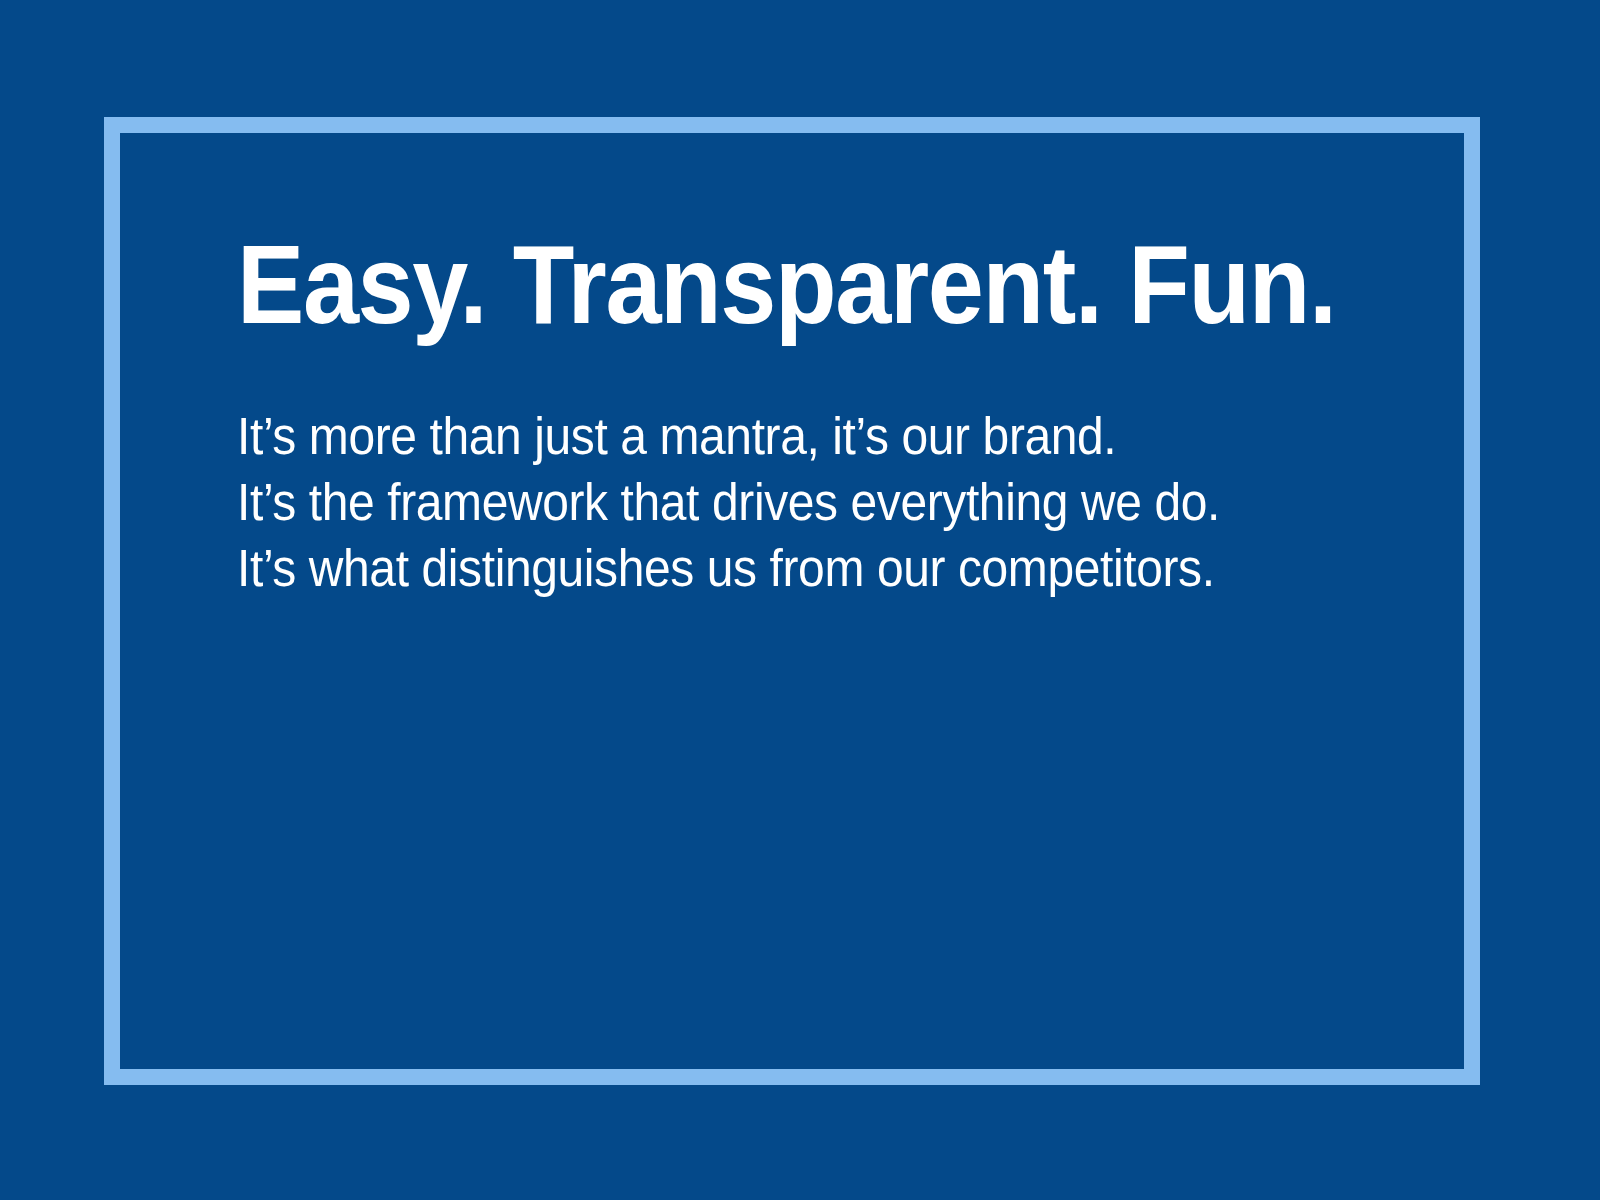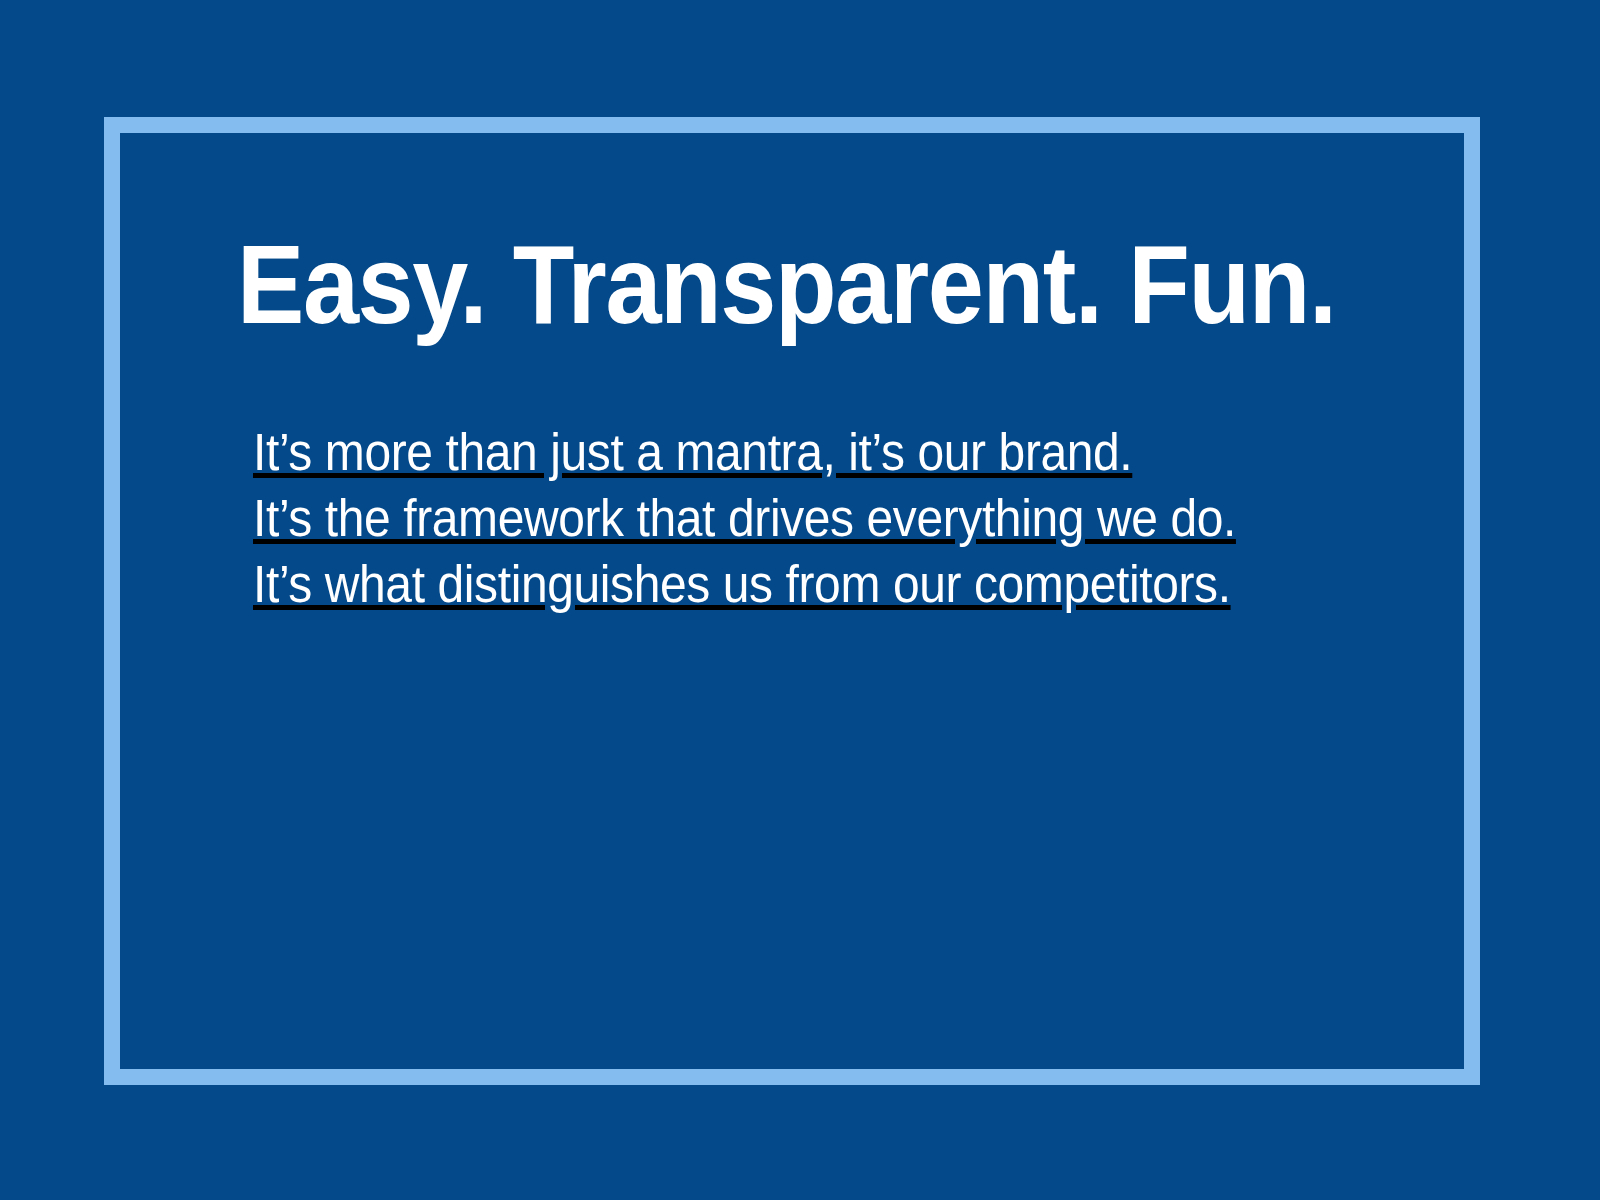--- a/index.html
+++ b/index.html
@@ -58,24 +58,23 @@
     white-space: nowrap;
     transform: scaleX(0.9);
     transform-origin: left top;
   }
 
   
   .intro {
     position: absolute;
     top: 404px;
     left: 0;
-    margin: 16px;
+    margin: 0;
     padding: 0;
     list-style: none;
-    text-decoration: underline;
   }
 
   .intro-line {
     color: #FFFFFF;
     font-size: 51px;
     font-weight: 400;
     line-height: 66px;
     letter-spacing: -0.4px;
     white-space: nowrap;
     transform: scaleX(0.94);

